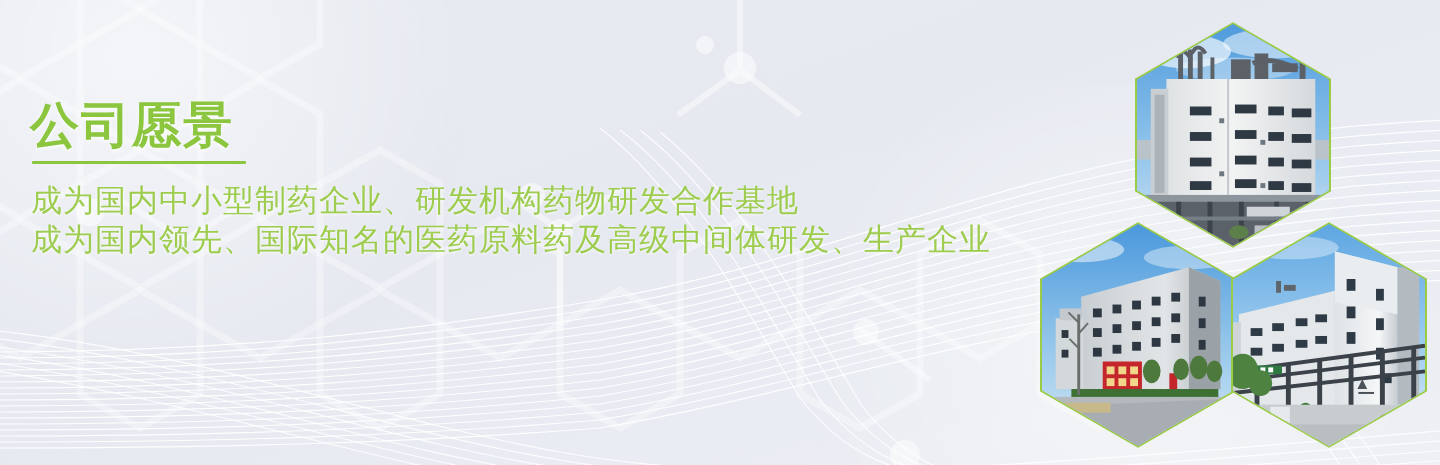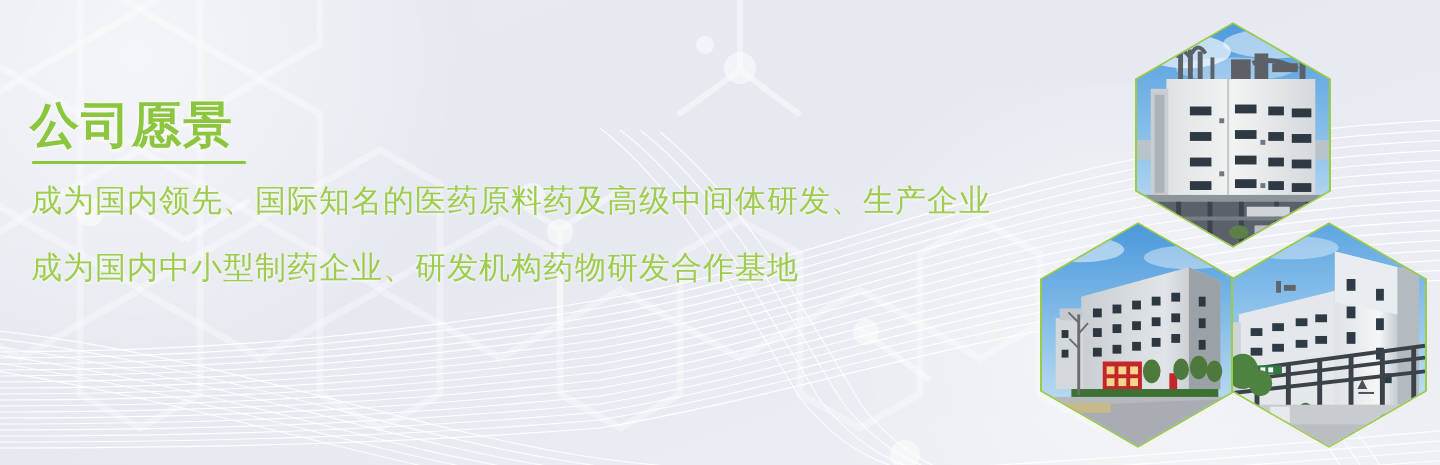--- a/index.html
+++ b/index.html
@@ -165,22 +165,22 @@
         <path d="M1180,300 C 1240,340 1300,400 1340,465"></path>
         <path d="M1200,300 C 1260,342 1320,402 1360,465"></path>
         <path d="M1220,302 C 1280,344 1340,404 1380,465"></path>
       </g>
     </svg>
   </div>
 
   <div class="content">
     <h1 class="vision-title">公司愿景</h1>
     <div class="title-rule"></div>
+    <p class="vision-line second">成为国内中小型制药企业、研发机构药物研发合作基地</p>
     <p class="vision-line">成为国内领先、国际知名的医药原料药及高级中间体研发、生产企业</p>
-    <p class="vision-line second">成为国内中小型制药企业、研发机构药物研发合作基地</p>
   </div>
 
   <div class="hex" id="hex-top">
     <div class="frame"></div>
     <div class="photo">
       <svg viewBox="0 0 196 226" preserveAspectRatio="none" xmlns="http://www.w3.org/2000/svg">
         <defs>
           <linearGradient id="sky1" x1="0" y1="0" x2="0" y2="1">
             <stop offset="0%" stop-color="#4f9bdd"></stop>
               <stop offset="55%" stop-color="#8ec3ea"></stop>

